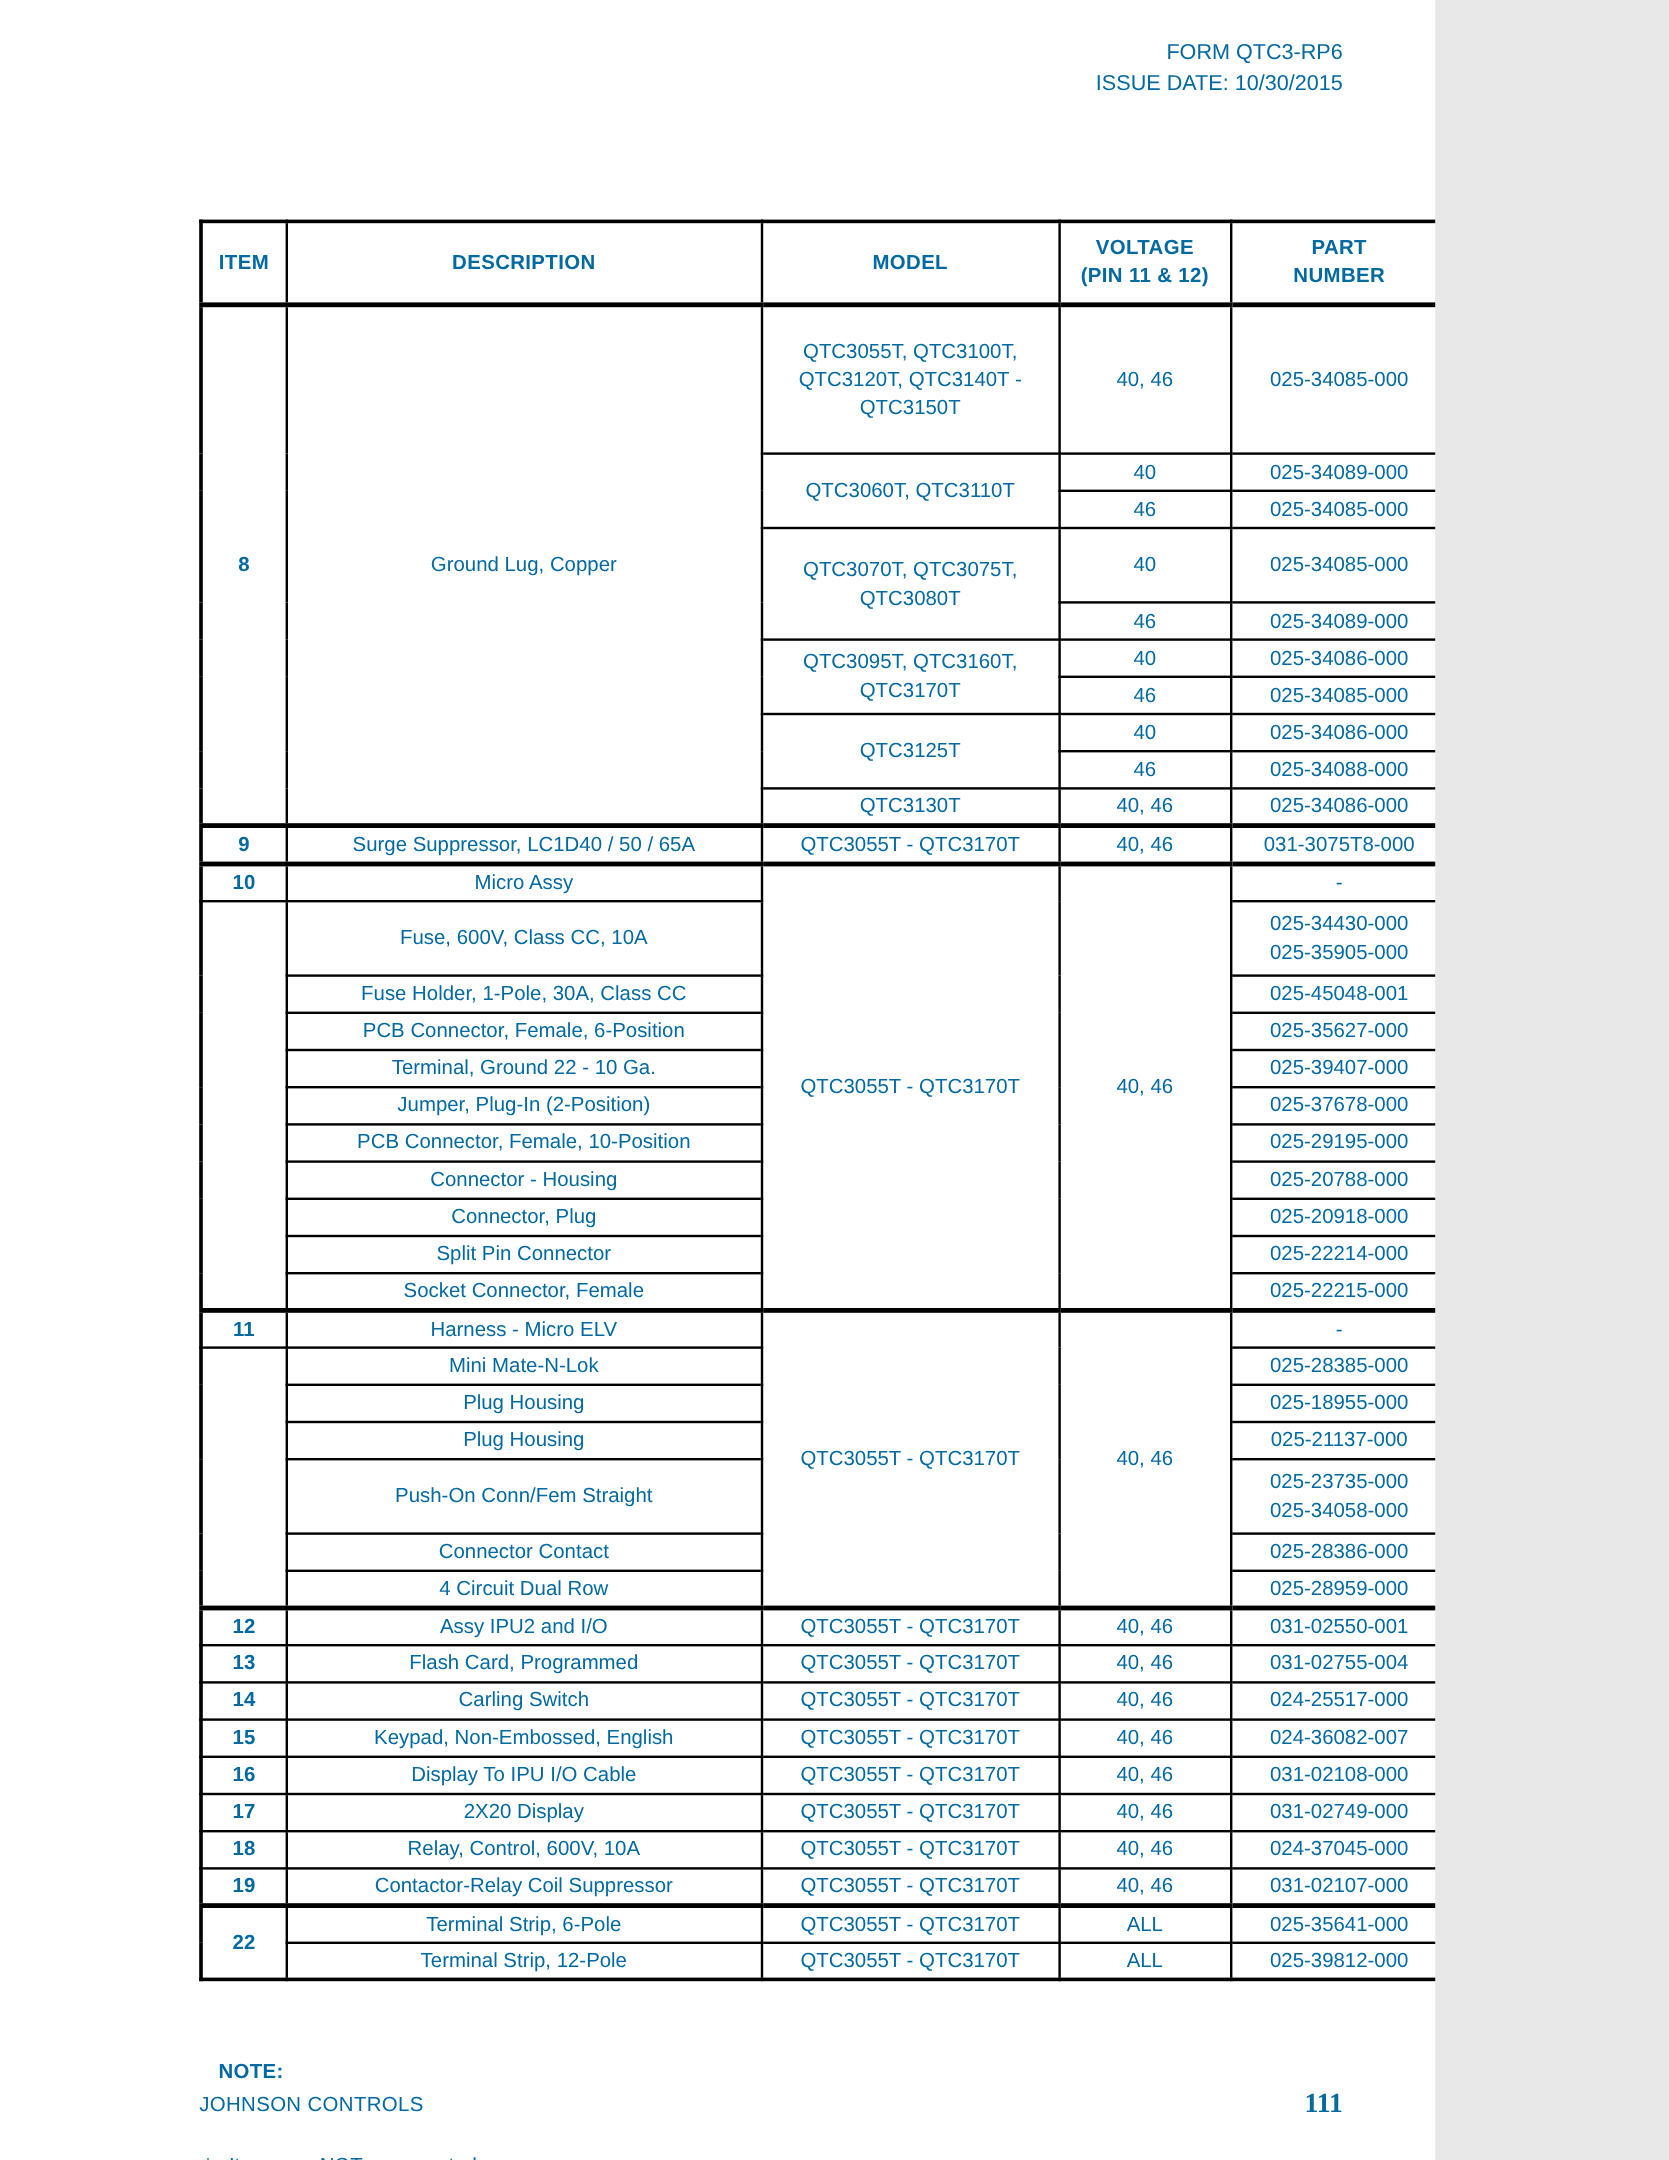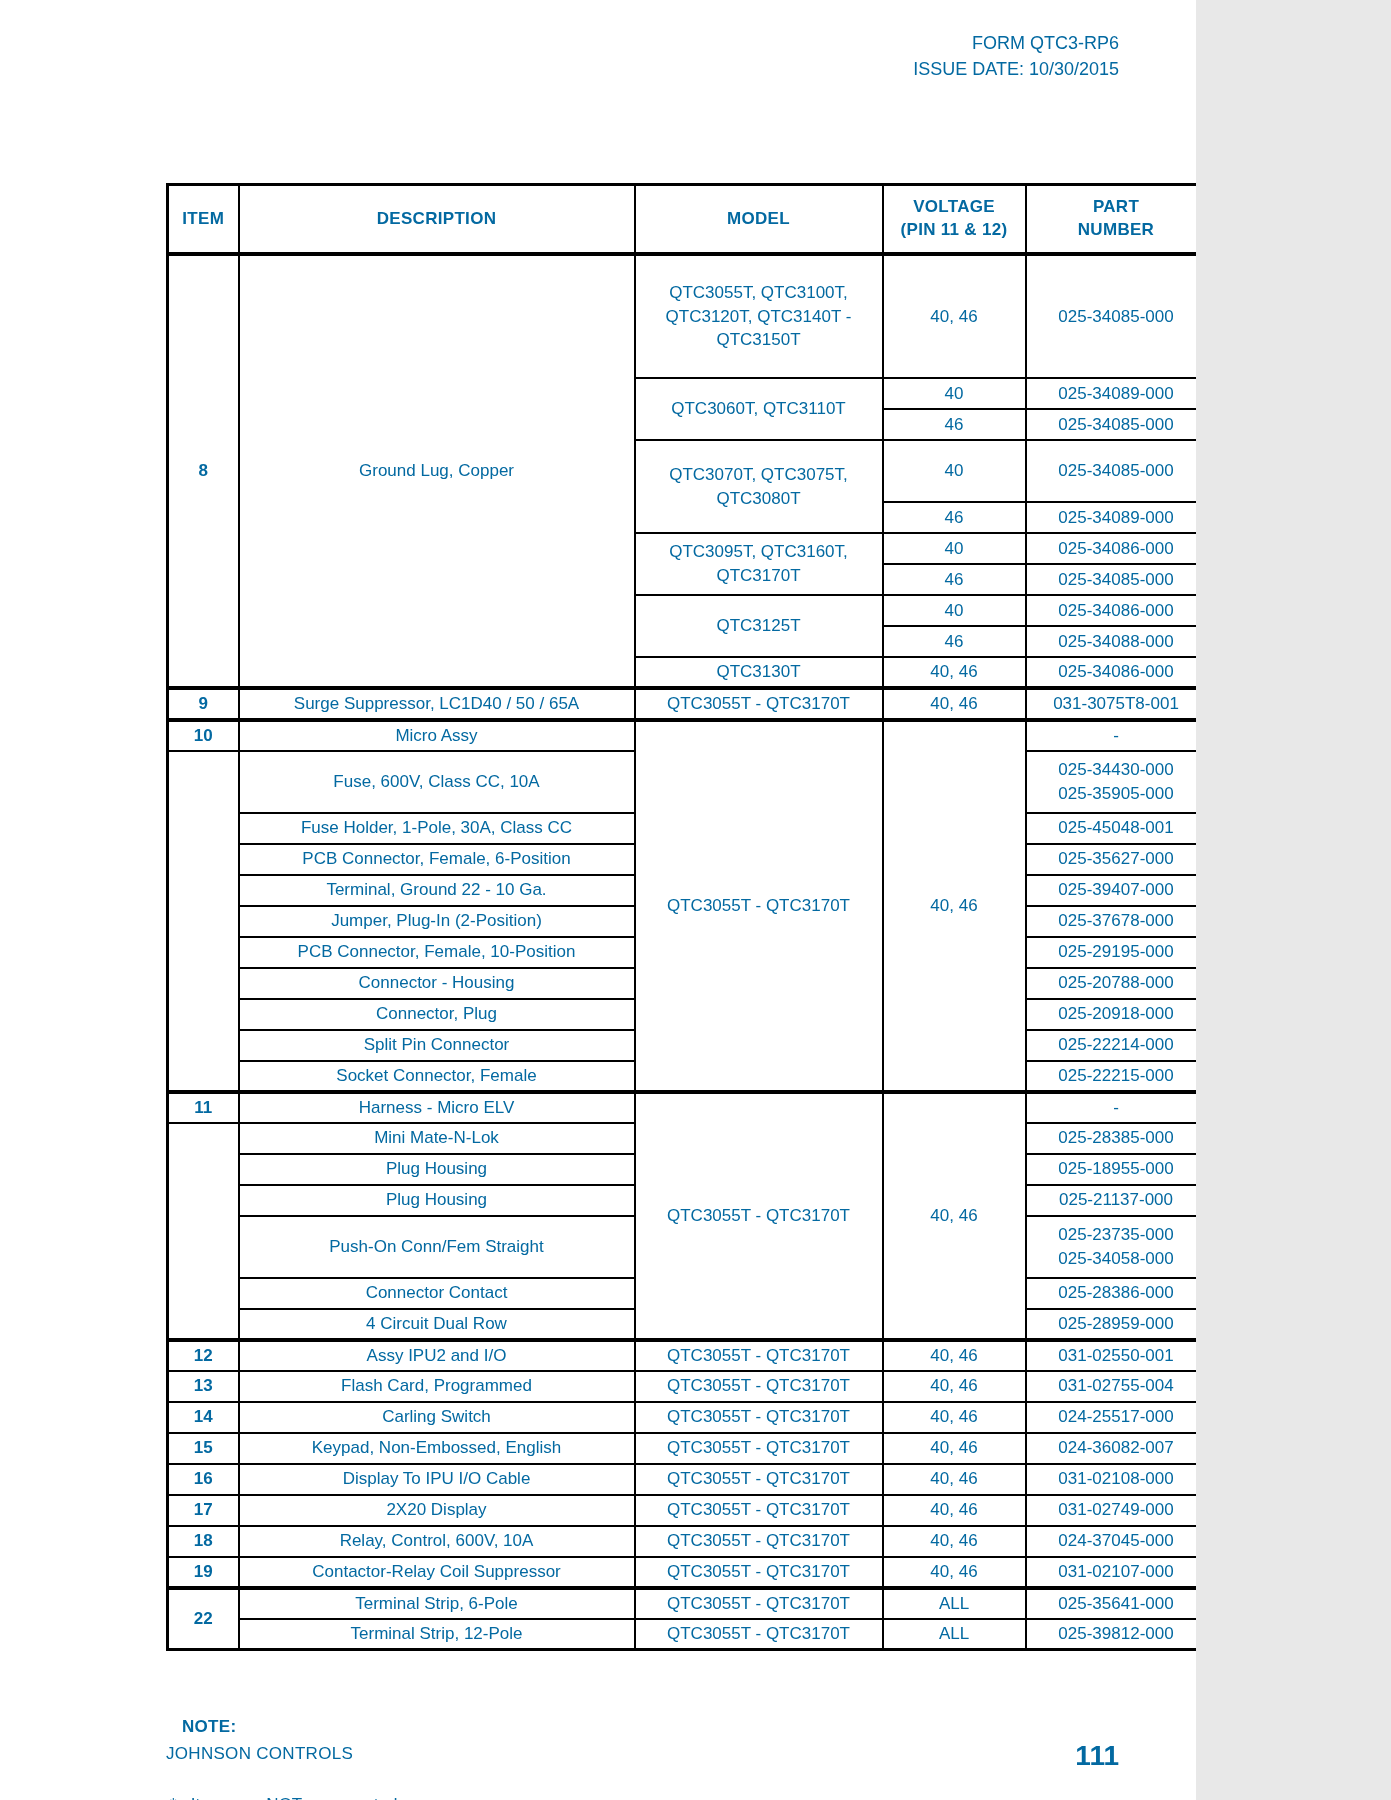--- a/index.html
+++ b/index.html
@@ -31,21 +31,21 @@
   td.item-col{font-weight:bold;}
   .pre{white-space:pre-line;}
   tr.rh{height:31px;}  tr.rh2{height:62px;}  tr.rh4{height:124px;}
   tr.t2>td{border-top-width:2px;}
   tr.t3>td{border-top:4px solid #000;}
   
   .notes{position:absolute;top:1662px;left:170px;width:1160px;font-size:17px;line-height:26px;white-space:pre-wrap;}
   .notes .note-label{font-weight:bold;letter-spacing:0.3px;margin-left:12px;}
   
   .footer-company{position:absolute;top:1744px;left:166px;font-size:17px;letter-spacing:0.3px;}
-  .footer-page{position:absolute;top:1740px;right:77px;font-size:28px;font-weight:bold;}
+  .footer-page{position:absolute;top:1740px;right:77px;font-size:23px;font-weight:bold;font-family:Liberation Serif, serif;}
 </style>
 </head>
 <body>
 
 <div class="page">
 
   <div class="form-info">
     <div>FORM QTC3-RP6</div>
     <div>ISSUE DATE: 10/30/2015</div>
   </div>
@@ -126,21 +126,21 @@
         <td>QTC3130T</td>
         <td>40, 46</td>
         <td>025-34086-000</td>
       </tr>
 
       <tr class="rh t3">
         <td class="item-col">9</td>
         <td class="desc">Surge Suppressor, LC1D40 / 50 / 65A</td>
         <td>QTC3055T - QTC3170T</td>
         <td>40, 46</td>
-        <td>031-3075T8-001</td>
+        <td>031-3075T8-000</td>
         <td>35</td>
       </tr>
 
       <tr class="rh t3">
         <td class="item-col">10</td>
         <td class="desc">Micro Assy</td>
         <td rowspan="11">QTC3055T - QTC3170T</td>
         <td rowspan="11">40, 46</td>
         <td>-</td>
         <td rowspan="11">*</td>

